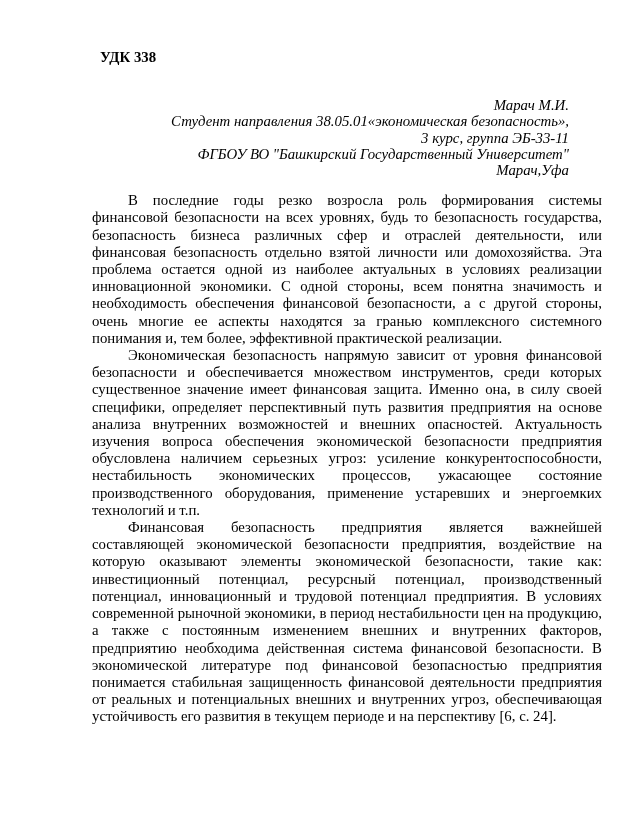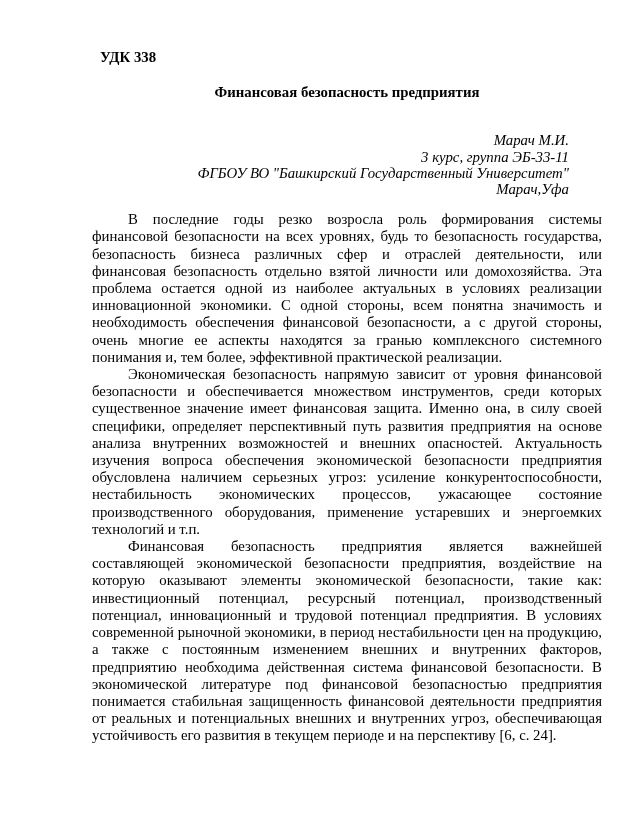--- a/index.html
+++ b/index.html
@@ -49,24 +49,24 @@
     text-indent: 36px;
   }
 </style>
 </head>
 <body>
 
 <div class="page">
 
   <div class="udk">УДК 338</div>
 
-  <h1 class="title">Финансовая безопасность предприятия</h1>
 
   <div class="authors">
     <div>Марач М.И.</div>
+    <div>Студент направления 38.05.01«экономическая безопасность»,</div>
     <div>3 курс, группа ЭБ-33-11</div>
     <div>ФГБОУ ВО "Башкирский Государственный Университет"</div>
     <div>Марач,Уфа</div>
   </div>
 
   <div class="body-text">
     <p>В последние годы резко возросла роль формирования системы финансовой безопасности на всех уровнях, будь то безопасность государства, безопасность бизнеса различных сфер и отраслей деятельности, или финансовая безопасность отдельно взятой личности или домохозяйства. Эта проблема остается одной из наиболее актуальных в условиях реализации инновационной экономики. С одной стороны, всем понятна значимость и необходимость обеспечения финансовой безопасности, а с другой стороны, очень многие ее аспекты находятся за гранью комплексного системного понимания и, тем более, эффективной практической реализации.</p>
     <p>Экономическая безопасность напрямую зависит от уровня финансовой безопасности и обеспечивается множеством инструментов, среди которых существенное значение имеет финансовая защита. Именно она, в силу своей специфики, определяет перспективный путь развития предприятия на основе анализа внутренних возможностей и внешних опасностей. Актуальность изучения вопроса обеспечения экономической безопасности предприятия обусловлена наличием серьезных угроз: усиление конкурентоспособности, нестабильность экономических процессов, ужасающее состояние производственного оборудования, применение устаревших и энергоемких технологий и т.п.</p>
     <p>Финансовая безопасность предприятия является важнейшей составляющей экономической безопасности предприятия, воздействие на которую оказывают элементы экономической безопасности, такие как: инвестиционный потенциал, ресурсный потенциал, производственный потенциал, инновационный и трудовой потенциал предприятия. В условиях современной рыночной экономики, в период нестабильности цен на продукцию, а также с постоянным изменением внешних и внутренних факторов, предприятию необходима действенная система финансовой безопасности. В экономической литературе под финансовой безопасностью предприятия понимается стабильная защищенность финансовой деятельности предприятия от реальных и потенциальных внешних и внутренних угроз, обеспечивающая устойчивость его развития в текущем периоде и на перспективу [6, с. 24].</p>
   </div>

